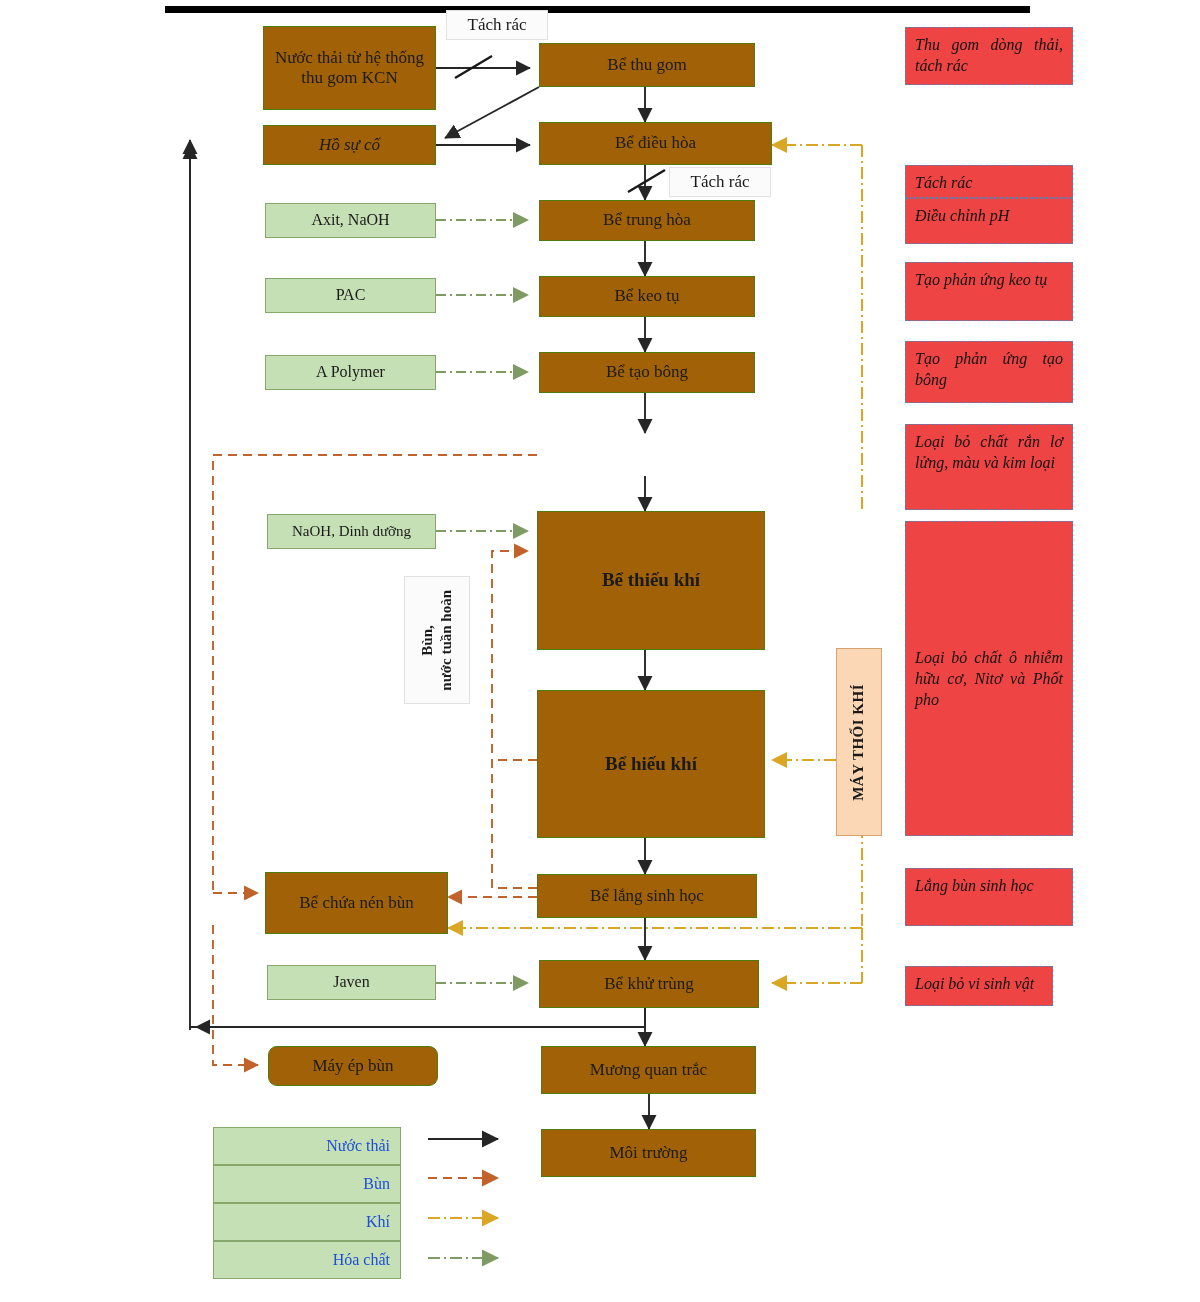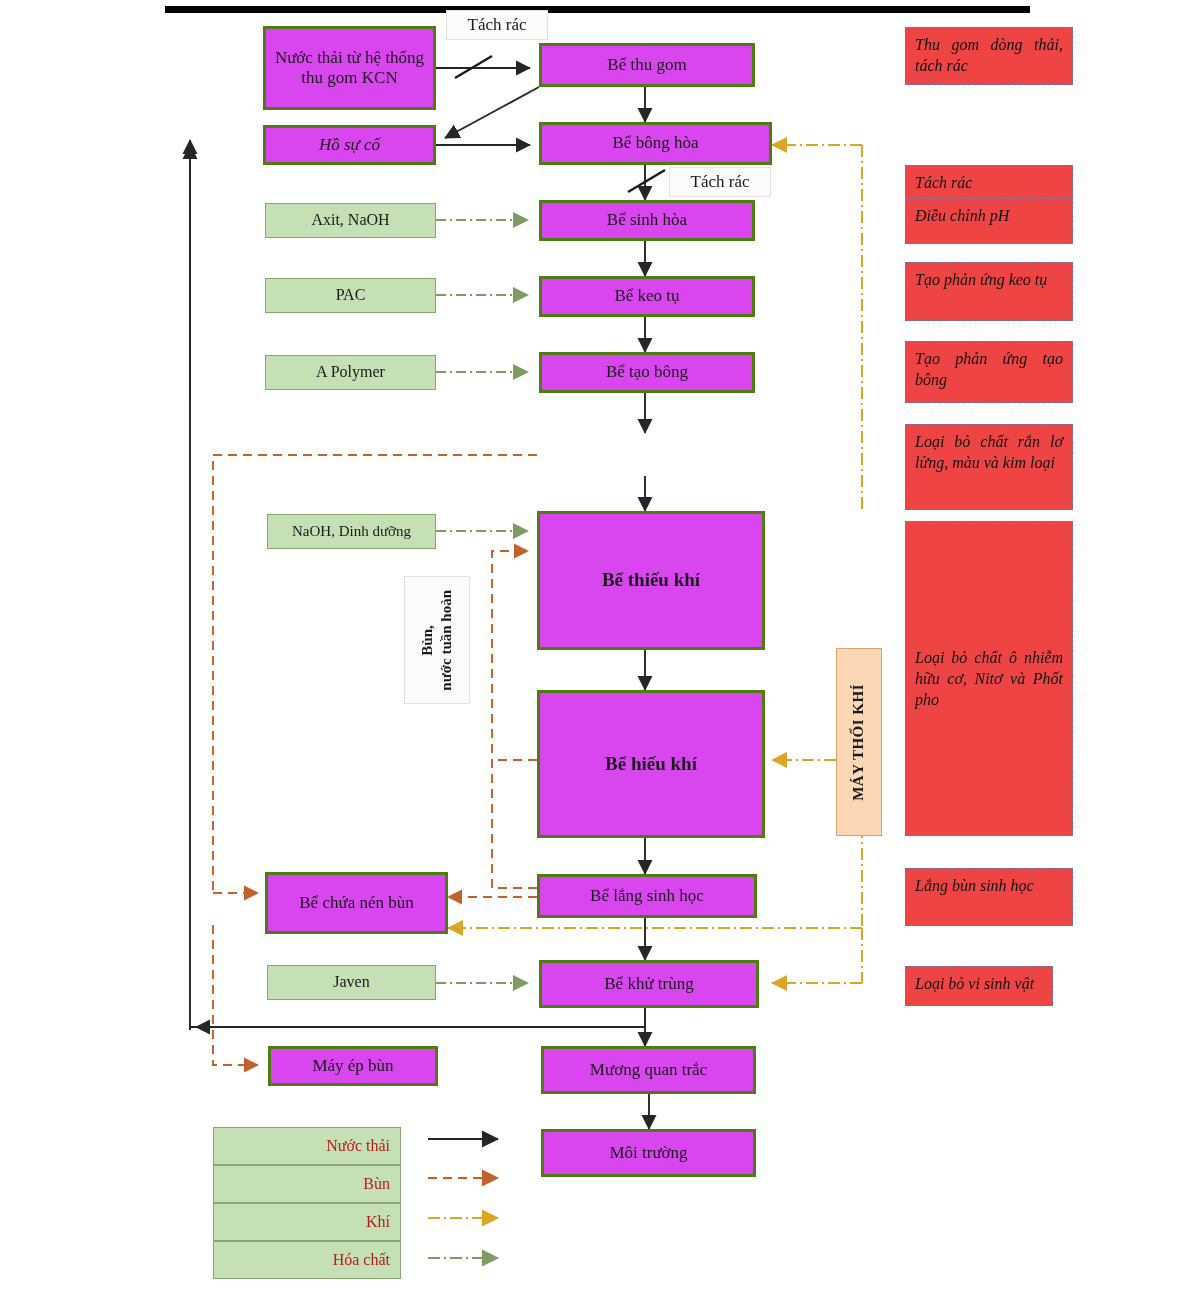--- a/index.html
+++ b/index.html
@@ -4,21 +4,21 @@
 <style>
   html,body{margin:0;padding:0;background:#ffffff;}
   body{width:1200px;height:1302px;position:relative;overflow:hidden;
        font-family:"Liberation Serif","DejaVu Serif",serif;}
   #stage{position:absolute;left:0;top:0;width:1200px;height:1302px;}
 
   
   .node{position:absolute;box-sizing:border-box;display:flex;align-items:center;
         justify-content:center;text-align:center;line-height:1.18;
         font-family:"Liberation Serif","DejaVu Serif",serif;color:#1a1a1a;}
-  .blue{background:#d946ef;border:3px solid #4d7c0f;font-size:17px;}
+  .blue{background:#a16207;border:1px solid #4d7c0f;font-size:17px;}
   .green{background:#C5E0B4;border:1px solid #86A96B;font-size:16px;}
   .orange{background:#FBD7B5;border:1px solid #D8A271;}
   .bold{font-weight:bold;font-size:19px;}
 
   
   .plainlbl{position:absolute;box-sizing:border-box;background:#FBFBFB;
             border:1px solid #E2E2E2;display:flex;align-items:center;
             justify-content:center;font-size:17px;color:#1a1a1a;
             font-family:"Liberation Serif","DejaVu Serif",serif;}
 
@@ -29,21 +29,21 @@
        font-family:"Liberation Serif","DejaVu Serif",serif;}
   .ann.mid{display:flex;align-items:center;}
 
   
   #topbar{position:absolute;background:#000;}
 
   
   .lgrow{position:absolute;box-sizing:border-box;background:#C5E0B4;
          border:1px solid #86A96B;display:flex;align-items:center;
          justify-content:flex-end;padding-right:10px;font-size:16px;
-         font-family:"Liberation Serif","DejaVu Serif",serif;color:#b91c1c;}
+         font-family:"Liberation Serif","DejaVu Serif",serif;color:#1d4ed8;}
 
   
   .vert{writing-mode:vertical-rl;transform:rotate(180deg);}
   svg{position:absolute;left:0;top:0;overflow:visible;}
 </style>
 </head>
 <body>
 
 <div id="stage">
 
@@ -147,40 +147,40 @@
       <path d="M862,983 L772,983" marker-end="url(#ahYellow)"></path>
     </g>
   </svg>
 
   <div class="node blue" style="left:263px;top:26px;width:173px;height:84px;padding:0 6px;">Nước thải từ hệ thống thu gom KCN</div>
 
   <div class="node blue" style="left:539px;top:43px;width:216px;height:44px;">Bể thu gom</div>
 
   <div class="node blue" style="left:263px;top:125px;width:173px;height:40px;font-style:italic;">Hồ sự cố</div>
 
-  <div class="node blue" style="left:539px;top:122px;width:233px;height:43px;">Bể bông hòa</div>
-
-  <div class="node blue" style="left:539px;top:200px;width:216px;height:41px;">Bể sinh hòa</div>
+  <div class="node blue" style="left:539px;top:122px;width:233px;height:43px;">Bể điều hòa</div>
+
+  <div class="node blue" style="left:539px;top:200px;width:216px;height:41px;">Bể trung hòa</div>
 
   <div class="node blue" style="left:539px;top:276px;width:216px;height:41px;">Bể keo tụ</div>
 
   <div class="node blue" style="left:539px;top:352px;width:216px;height:41px;">Bể tạo bông</div>
 
 
   <div class="node blue bold" style="left:537px;top:511px;width:228px;height:139px;">Bể thiếu khí</div>
 
   <div class="node blue bold" style="left:537px;top:690px;width:228px;height:148px;">Bể hiếu khí</div>
 
   <div class="node blue" style="left:537px;top:874px;width:220px;height:44px;">Bể lắng sinh học</div>
 
   <div class="node blue" style="left:265px;top:872px;width:183px;height:62px;">Bể chứa nén bùn</div>
 
   <div class="node blue" style="left:539px;top:960px;width:220px;height:48px;">Bể khử trùng</div>
 
-  <div class="node blue" style="left:268px;top:1046px;width:170px;height:40px;">Máy ép bùn</div>
+  <div class="node blue" style="left:268px;top:1046px;width:170px;height:40px;border-radius:9px;">Máy ép bùn</div>
 
   <div class="node blue" style="left:541px;top:1046px;width:215px;height:48px;">Mương quan trắc</div>
 
   <div class="node blue" style="left:541px;top:1129px;width:215px;height:48px;">Môi trường</div>
 
   <div class="node green" style="left:265px;top:203px;width:171px;height:35px;">Axit, NaOH</div>
 
   <div class="node green" style="left:265px;top:278px;width:171px;height:35px;">PAC</div>
 
   <div class="node green" style="left:265px;top:355px;width:171px;height:35px;">A Polymer</div>

